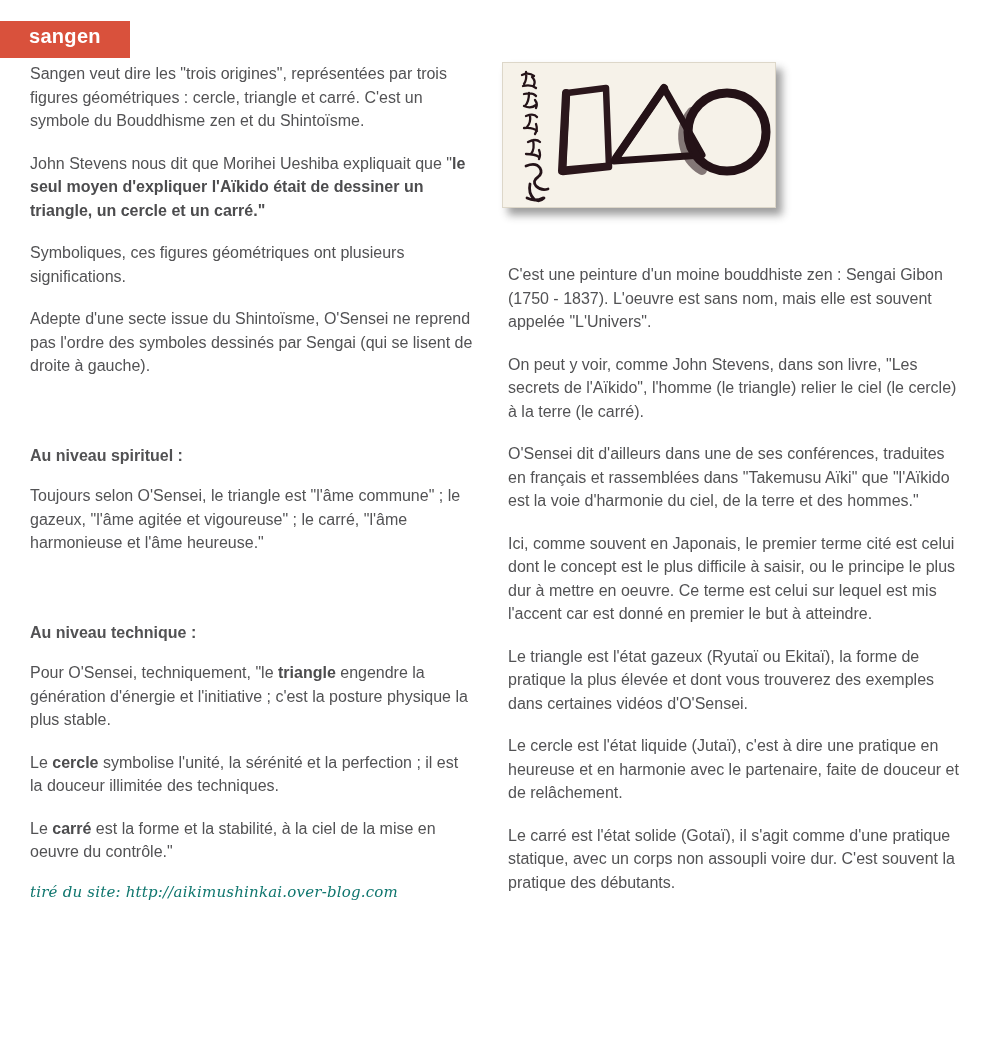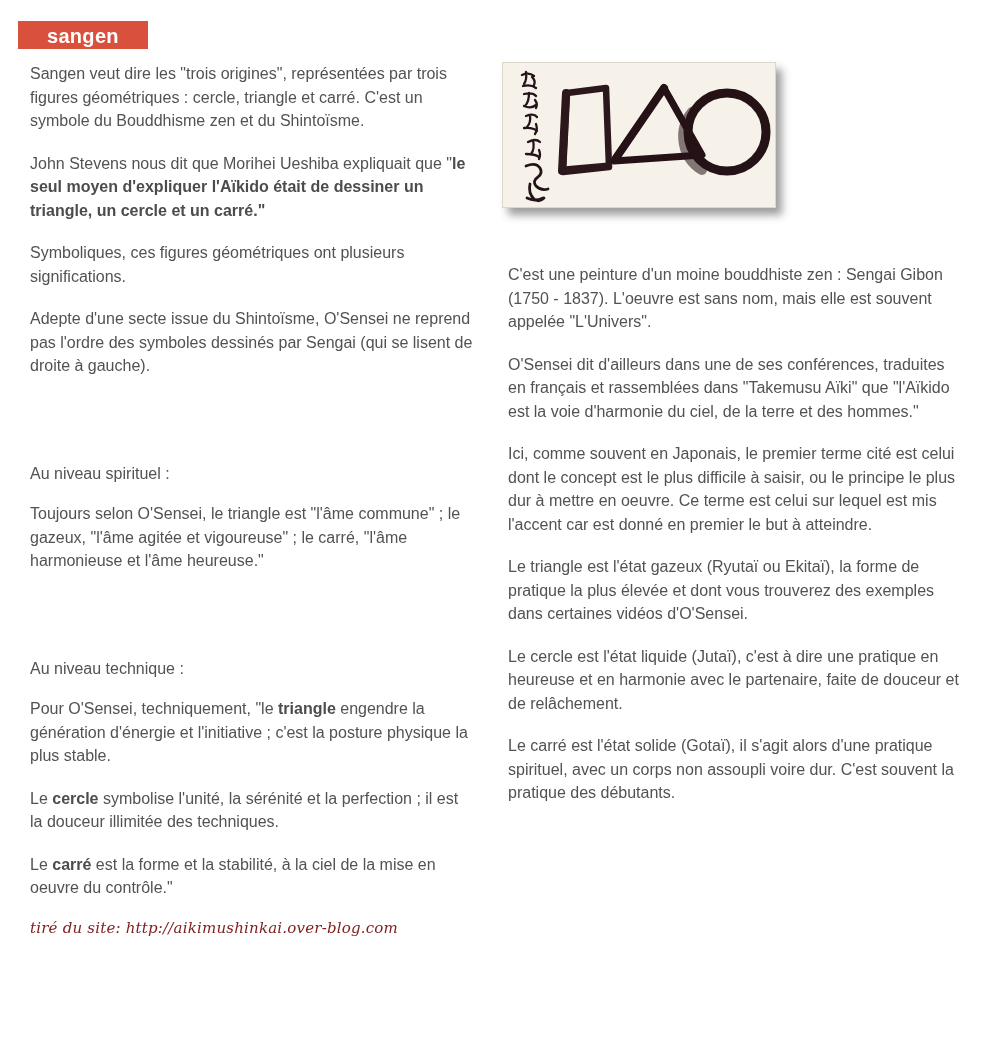--- a/index.html
+++ b/index.html
@@ -1,36 +1,36 @@
 <!DOCTYPE html>
 <html><head>
 <meta charset="utf-8">
 <style>
   html,body{margin:0;padding:0;}
   body{
     width:987px;height:1043px;background:#ffffff;position:relative;
     font-family:"Liberation Sans", sans-serif;color:#525254;overflow:hidden;
   }
   .badge{
-    position:absolute;top:21px;left:18px;height:28px;line-height:31px;
+    position:absolute;top:21px;left:0;height:37px;line-height:31px;
     background:#d9513c;color:#ffffff;font-weight:bold;font-size:20px;
     padding:0 29px;letter-spacing:.3px;
   }
   .columns{display:flex;padding:62px 0 0 30px;gap:33px;}
   .col-left{width:445px;}
   .col-right{width:452px;}
   p.body{margin:0 0 19px;font-size:16px;line-height:23.5px;}
   p.body strong{font-weight:bold;color:#4c4c4e;}
   .section-heading{
-    font-size:16px;font-weight:normal;line-height:23.5px;margin:84px 0 17px;
+    font-size:16px;font-weight:bold;line-height:23.5px;margin:66px 0 17px;
   }
   .first-para{margin-top:16px;}
   .footnote{
     margin:8px 0 0;font-family:"DejaVu Serif", serif;font-style:italic;
-    font-size:15px;color:#7f1d1d;letter-spacing:.2px;
+    font-size:15px;color:#0f766e;letter-spacing:.2px;
   }
   .painting-wrap{
     width:274px;height:146px;margin:0 0 55px -6px;background:#f6f2e9;
     box-shadow:6px 7px 8px rgba(40,40,40,.45);
   }
   .painting-wrap svg{display:block;}
 </style>
 </head>
 <body>
 
@@ -77,20 +77,21 @@
           <path d="M162,26 L114,96" stroke-width="8"></path>
         </g>
 
         <g stroke="#241217" fill="none" stroke-linecap="round">
           <circle cx="225" cy="70" r="39" stroke-width="9"></circle>
           <path d="M190,50 a39,39 0 0,0 10,58" stroke-width="10" opacity="0.55"></path>
         </g>
       </svg>
     </div>
     <p class="body">C'est une peinture d'un moine bouddhiste zen : Sengai Gibon (1750 - 1837). L'oeuvre est sans nom, mais elle est souvent appelée "L'Univers".</p>
+    <p class="body">On peut y voir, comme John Stevens, dans son livre, "Les secrets de l'Aïkido", l'homme (le triangle) relier le ciel (le cercle) à la terre (le carré).</p>
     <p class="body">O'Sensei dit d'ailleurs dans une de ses conférences, traduites en français et rassemblées dans "Takemusu Aïki" que "l'Aïkido est la voie d'harmonie du ciel, de la terre et des hommes."</p>
     <p class="body">Ici, comme souvent en Japonais, le premier terme cité est celui dont le concept est le plus difficile à saisir, ou le principe le plus dur à mettre en oeuvre. Ce terme est celui sur lequel est mis l'accent car est donné en premier le but à atteindre.</p>
     <p class="body">Le triangle est l'état gazeux (Ryutaï ou Ekitaï), la forme de pratique la plus élevée et dont vous trouverez des exemples dans certaines vidéos d'O'Sensei.</p>
     <p class="body">Le cercle est l'état liquide (Jutaï), c'est à dire une pratique en heureuse et en harmonie avec le partenaire, faite de douceur et de relâchement.</p>
-    <p class="body">Le carré est l'état solide (Gotaï), il s'agit alors d'une pratique spirituel, avec un corps non assoupli voire dur. C'est souvent la pratique des débutants.</p>
+    <p class="body">Le carré est l'état solide (Gotaï), il s'agit comme d'une pratique statique, avec un corps non assoupli voire dur. C'est souvent la pratique des débutants.</p>
   </div>
 
 </div>
 
 </body></html>

